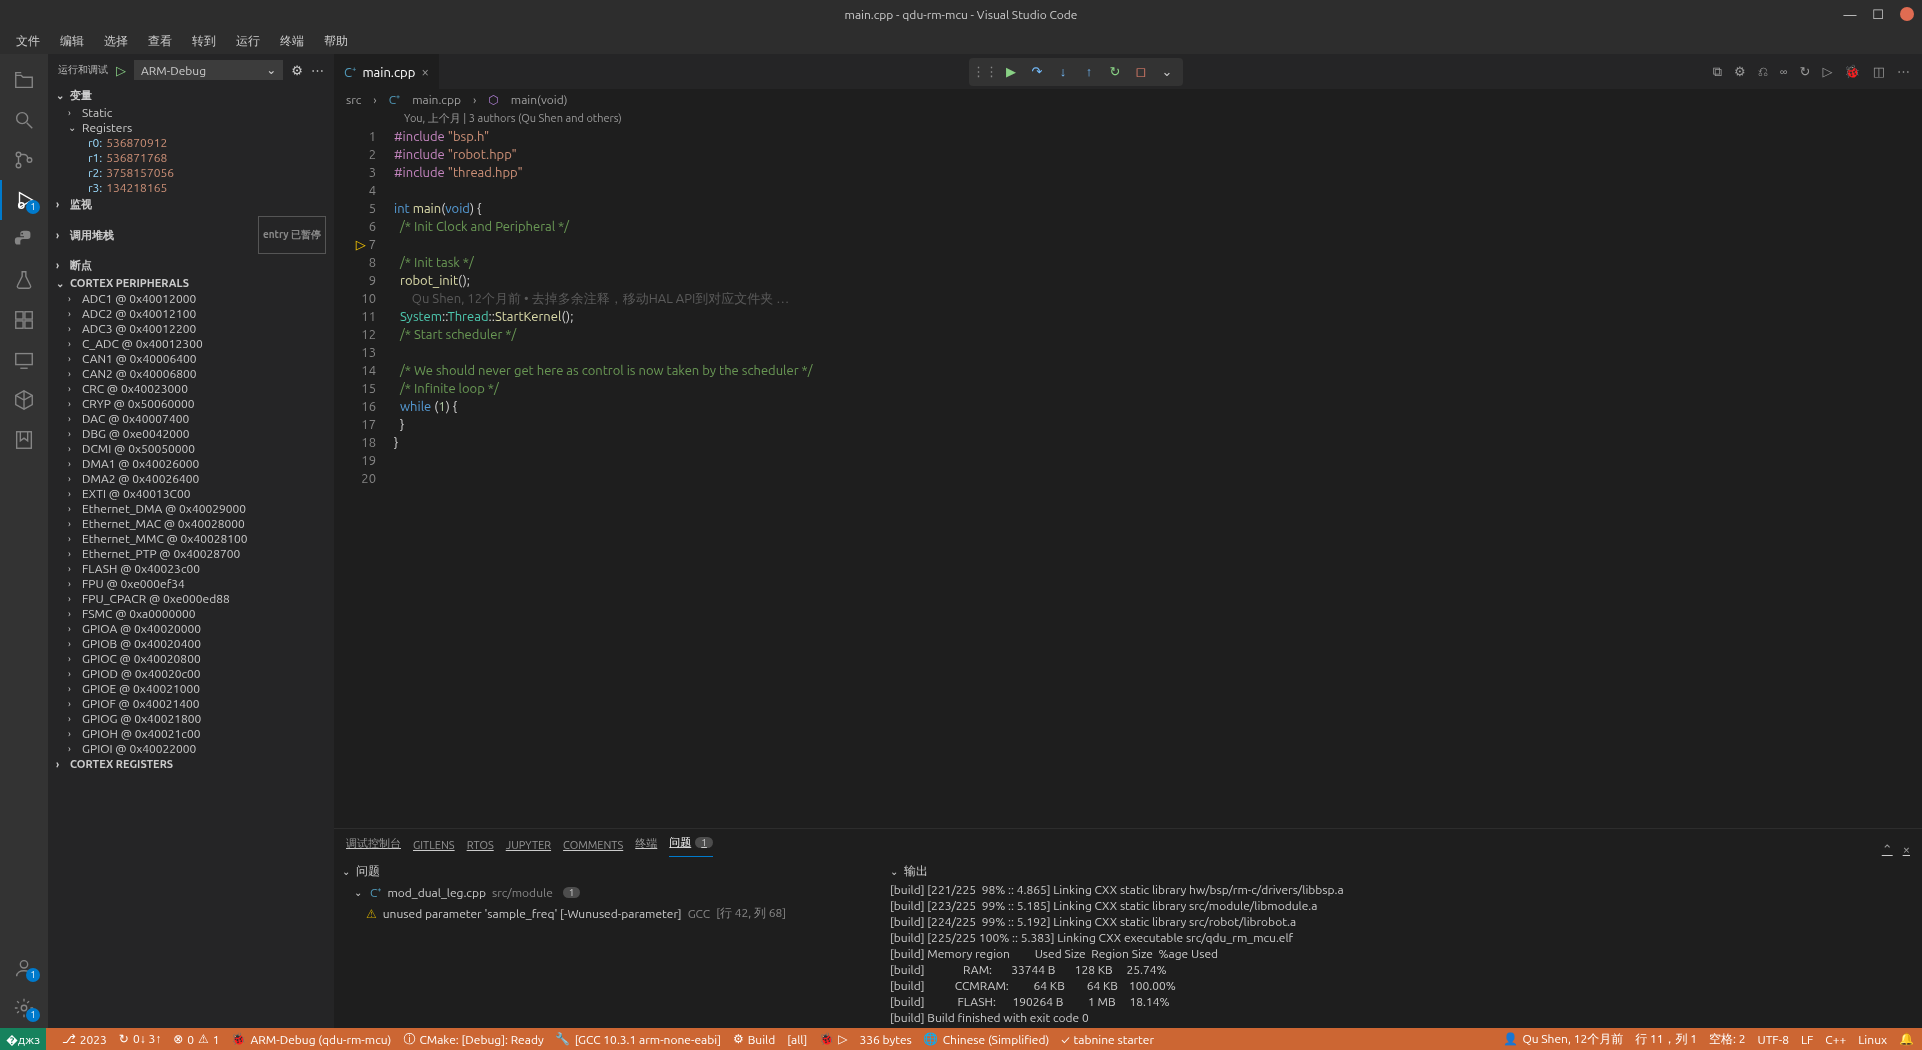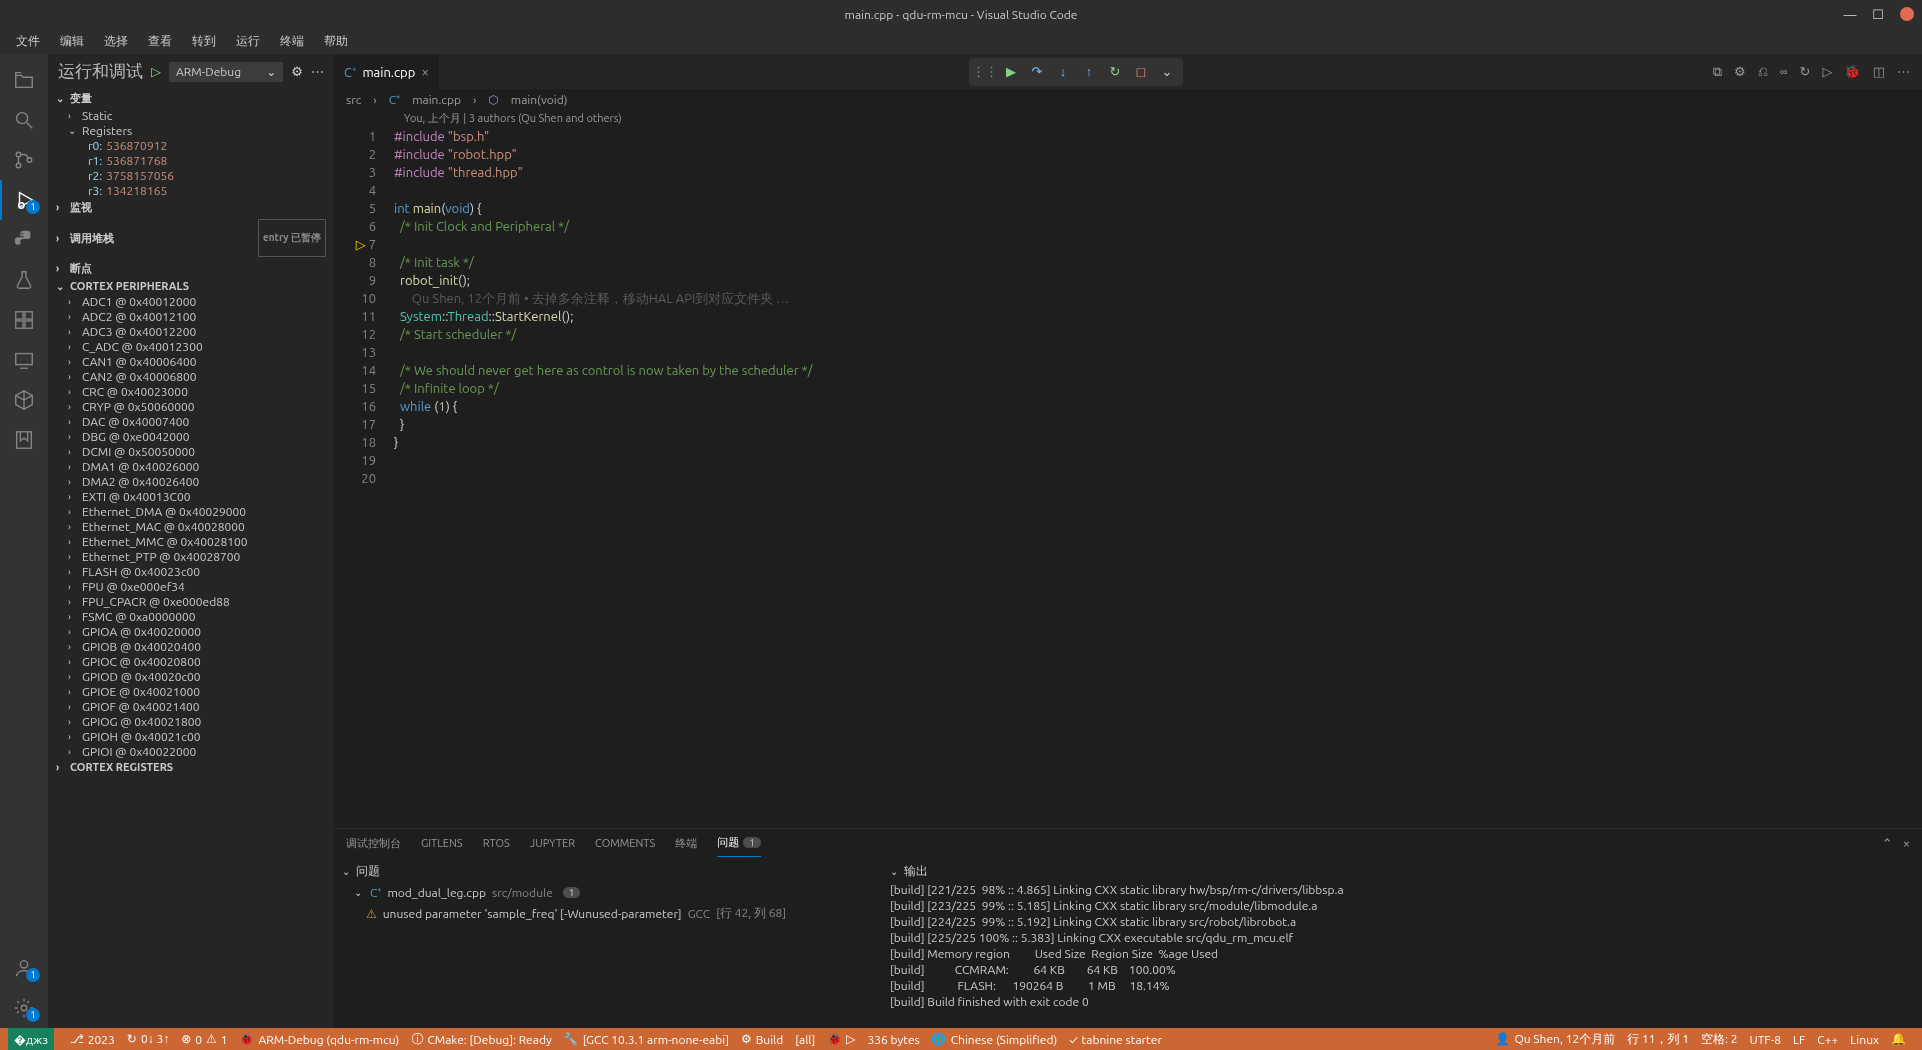--- a/index.html
+++ b/index.html
@@ -16,21 +16,21 @@
 .main-area { display: flex; height: calc(100% - 28px - 26px - 22px); }
 
 .activity-bar { width: 48px; background: #333333; display: flex; flex-direction: column; padding-top: 6px; }
 .activity-item { width: 48px; height: 40px; display: flex; align-items: center; justify-content: center; color: #858585; position: relative; }
 .activity-item.active { color: #ffffff; border-left: 2px solid #007acc; }
 .activity-bottom { margin-top: auto; }
 .badge { position: absolute; bottom: 6px; right: 8px; background: #007acc; color: #fff; font-size: 9px; border-radius: 8px; min-width: 14px; height: 14px; display: flex; align-items: center; justify-content: center; }
 
 .sidebar { width: 286px; background: #252526; display: flex; flex-direction: column; overflow: hidden; }
 .sidebar-header { display: flex; align-items: center; padding: 6px 10px; gap: 8px; background: #252526; }
-.run-label { font-size: 17px; color: #bbb; text-transform: uppercase; }
+.run-label { font-size: 10px; color: #bbb; text-transform: uppercase; }
 .config-selector { background: #3c3c3c; border: 1px solid #3c3c3c; padding: 2px 6px; color: #ccc; font-size: 12px; flex: 1; display: flex; align-items: center; gap: 4px; }
 .gear-small { color: #ccc; }
 
 .section-header { display: flex; align-items: center; padding: 2px 8px; color: #ccc; font-size: 11px; font-weight: 600; cursor: pointer; }
 .section-header .chevron { margin-right: 4px; }
 .tree { overflow-y: auto; flex: 1; }
 .tree-item { display: flex; align-items: center; padding: 1px 0 1px 26px; color: #ccc; font-size: 12px; cursor: pointer; white-space: nowrap; }
 .tree-item .chevron { margin-right: 4px; color: #ccc; font-size: 10px; }
 .reg-name { color: #9cdcfe; }
 .reg-val { color: #ce9178; margin-left: 4px; }
@@ -60,36 +60,36 @@
 .tok-string { color: #ce9178; }
 .tok-keyword { color: #569cd6; }
 .tok-func { color: #dcdcaa; }
 .tok-comment { color: #6a9955; }
 .tok-num { color: #b5cea8; }
 .tok-punct { color: #d4d4d4; }
 .tok-ns { color: #4ec9b0; }
 .tok-id { color: #dcdcaa; }
 
 .panel { height: 200px; display: flex; flex-direction: column; background: #1e1e1e; border-top: 1px solid #2d2d2d; }
-.panel-tabs { display: flex; align-items: center; padding: 0 12px; height: 28px; gap: 20px; }
+.panel-tabs { display: flex; align-items: flex-end; padding: 0 12px; height: 28px; gap: 12px; text-decoration: underline; }
 .panel-tab { font-size: 11px; color: #969696; text-transform: uppercase; cursor: pointer; padding: 6px 0; }
 .panel-tab.active { color: #ffffff; border-bottom: 1px solid #007acc; }
 .panel-badge { background: #4d4d4d; color: #ccc; border-radius: 8px; padding: 0 6px; font-size: 10px; margin-left: 4px; }
 .panel-actions { margin-left: auto; display: flex; gap: 10px; color: #999; }
 
 .panel-body { flex: 1; display: flex; overflow: hidden; }
 .problems-pane { width: 548px; padding: 4px 8px; overflow-y: auto; font-size: 12px; }
 .output-pane { flex: 1; padding: 4px 8px; font-family: monospace; font-size: 12px; color: #ccc; overflow-y: auto; }
 .out-line { white-space: pre; line-height: 16px; }
 .pane-header { display: flex; align-items: center; gap: 4px; color: #ccc; font-size: 12px; padding: 2px 0; }
 .problem-file { display: flex; align-items: center; gap: 6px; padding: 2px 12px; }
 .problem-item { display: flex; align-items: center; gap: 6px; padding: 2px 24px; color: #ccc; }
 .warn-icon { color: #cca700; }
 
-.statusbar { height: 22px; background: #007acc; display: flex; align-items: center; padding: 0 16px; font-size: 12px; color: #ffffff; gap: 12px; }
+.statusbar { height: 22px; background: #007acc; display: flex; align-items: center; padding: 0 8px; font-size: 12px; color: #ffffff; gap: 12px; }
 .statusbar.debug { background: #cc6633; }
 .status-item { display: flex; align-items: center; gap: 4px; cursor: pointer; white-space: nowrap; }
 .status-right { margin-left: auto; display: flex; gap: 12px; }
 .remote-btn { background: #16825d; height: 22px; display: flex; align-items: center; padding: 0 6px; margin-left: -8px; margin-right: 4px; }
 .icon-svg-lg { width: 22px; height: 22px; }
 .chevron { display: inline-block; width: 10px; font-size: 10px; }
 .entry-tag { margin-left: auto; font-size: 10px; color: #888; border: 1px solid #555; padding: 11px 4px; }
 </style>
 </head>
 <body>
@@ -422,20 +422,21 @@
           <div class="pane-header">
               <span class="chevron">⌄</span>
               <span>输出</span>
             </div>
           <div id="output-lines">
               <div class="out-line">[build] [221/225  98% :: 4.865] Linking CXX static library hw/bsp/rm-c/drivers/libbsp.a</div>
               <div class="out-line">[build] [223/225  99% :: 5.185] Linking CXX static library src/module/libmodule.a</div>
               <div class="out-line">[build] [224/225  99% :: 5.192] Linking CXX static library src/robot/librobot.a</div>
               <div class="out-line">[build] [225/225 100% :: 5.383] Linking CXX executable src/qdu_rm_mcu.elf</div>
               <div class="out-line">[build] Memory region         Used Size  Region Size  %age Used</div>
+              <div class="out-line">[build]              RAM:       33744 B       128 KB     25.74%</div>
               <div class="out-line">[build]           CCMRAM:         64 KB        64 KB    100.00%</div>
               <div class="out-line">[build]            FLASH:      190264 B         1 MB     18.14%</div>
               <div class="out-line">[build] Build finished with exit code 0</div>
             </div>
         </div>
       </div>
     </div>
   </div>
 </div>
 

